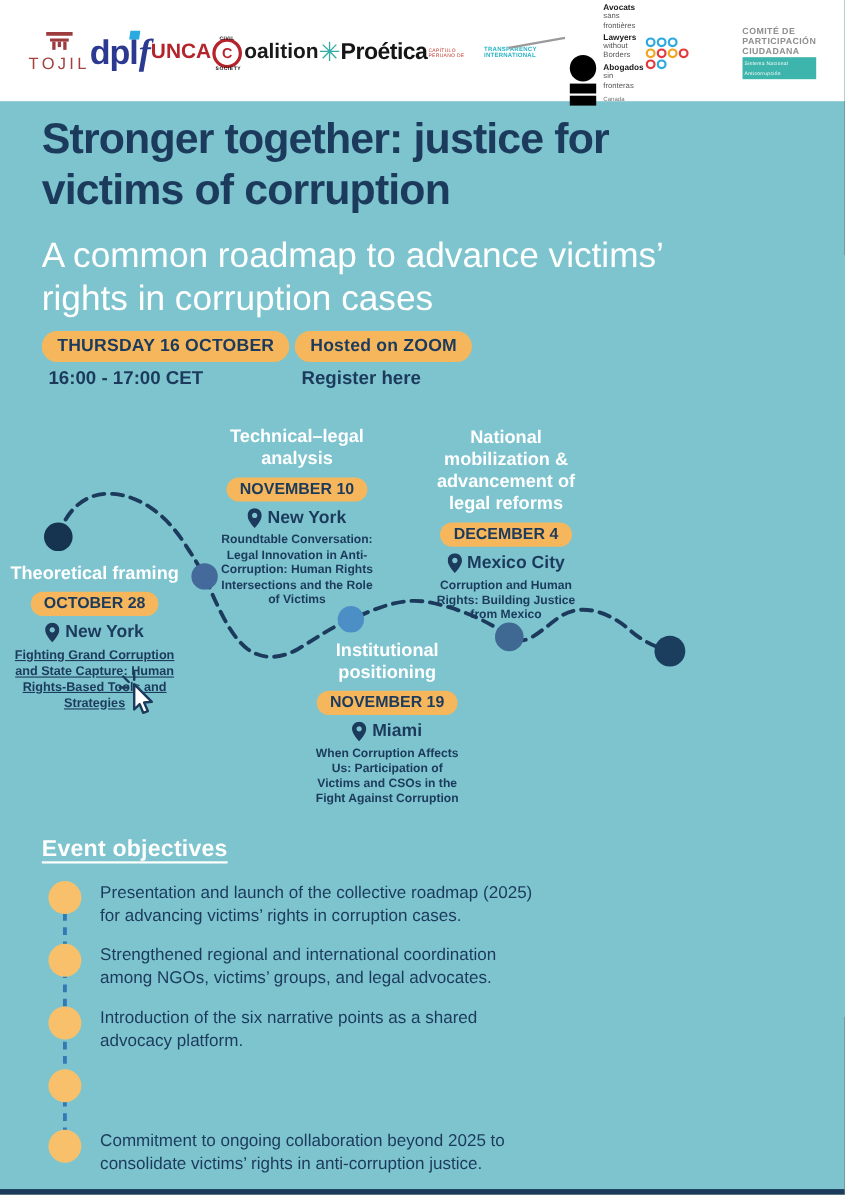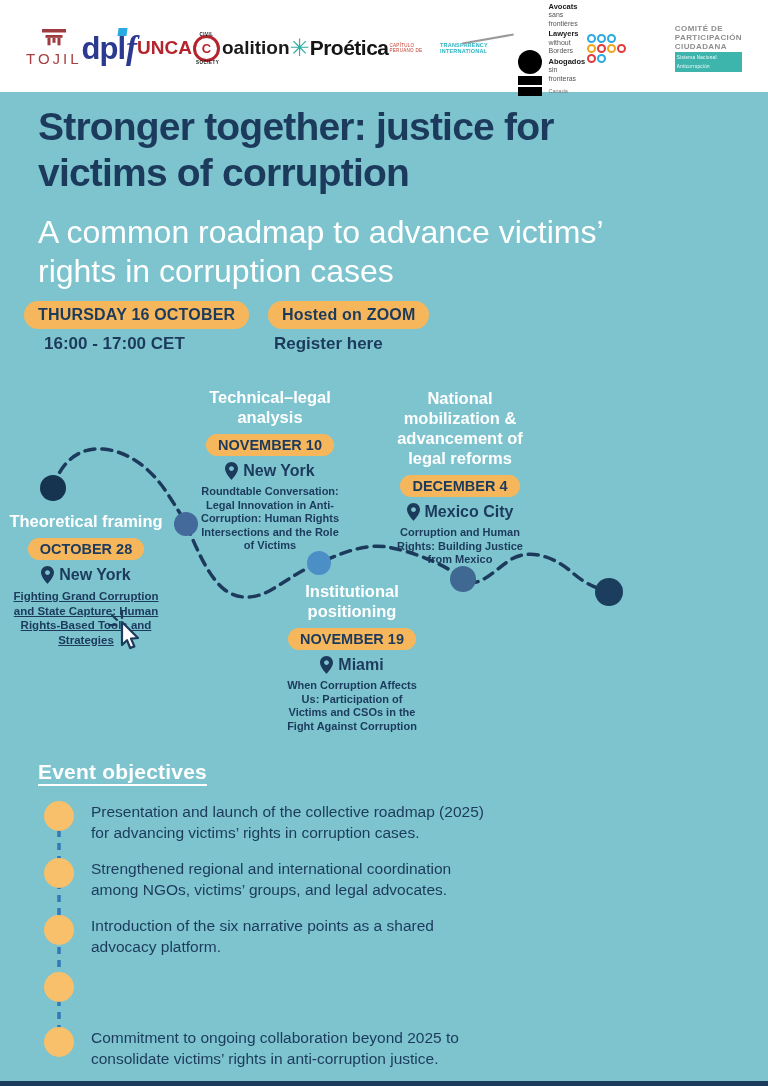--- a/index.html
+++ b/index.html
@@ -76,21 +76,21 @@
   .subtitle {
     position:absolute; left:38px; top:213px;
     font-size:32px; line-height:39px; font-weight:500;
     color:#ffffff; white-space:pre;
   }
   .pill {
     position:absolute; top:301px; height:28px; display:flex; align-items:center;
     background:#F6B75C; border-radius:14px; padding:0 14px;
     font-size:16px; font-weight:700; color:#1C3A5C; letter-spacing:0.2px;
   }
-  .pill.date { left:24px; } .pill.zoomhost { left:268px; }
+  .pill.date { left:38px; } .pill.zoomhost { left:268px; }
   .hero-sub-line { position:absolute; top:334px; font-size:17px; font-weight:700; color:#1C3A5C; }
   .hero-time { left:44px; } .hero-register { left:274px; cursor:pointer; }
   
   .tl-svg { position:absolute; left:0; top:0; width:768px; height:1086px; pointer-events:none; }
   .tl-col { position:absolute; text-align:center; }
   .tl-phase { font-size:16.5px; line-height:20px; font-weight:700; color:#ffffff; white-space:pre; margin-bottom:7px; }
   .tl-badge { display:inline-block; background:#F6B75C; border-radius:12px; padding:3px 12px;
     font-size:14.5px; font-weight:700; color:#1C3A5C; }
   .tl-city { margin-top:6px; display:flex; align-items:center; justify-content:center; gap:5px;
     font-size:16px; font-weight:700; color:#1C3A5C; }

